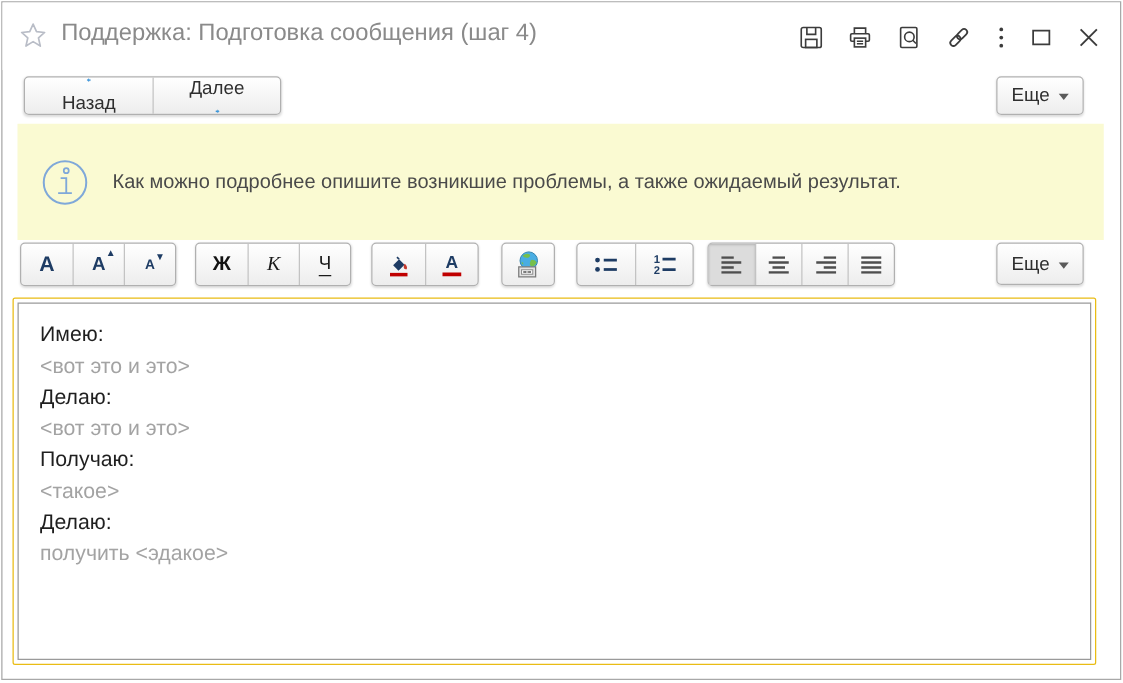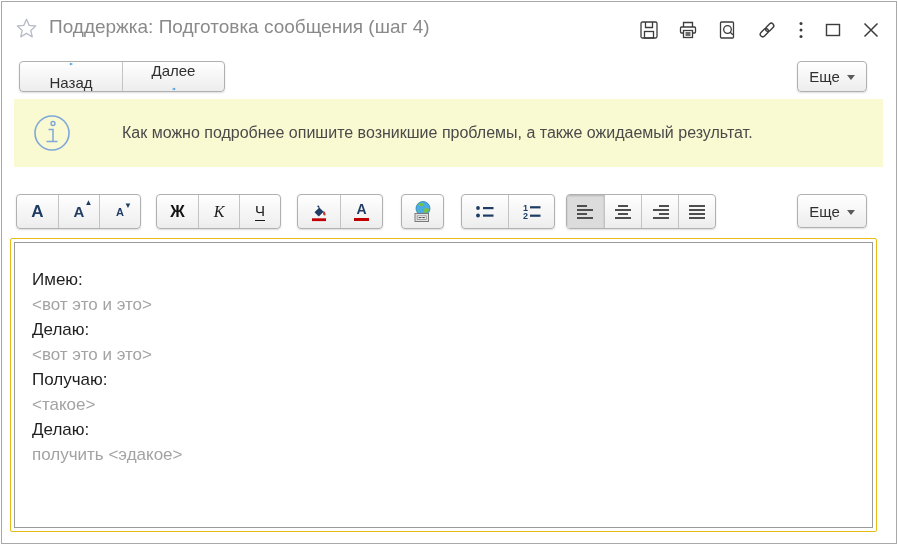--- a/index.html
+++ b/index.html
@@ -49,22 +49,22 @@
     width:0;height:0;border-left:4px solid transparent;border-right:4px solid transparent;
     border-top:5px solid #5a5a5a;margin-top:2px;
   }
   
   .navbar{position:absolute;left:0;top:58px;right:0;height:34px;}
   .nav-group{position:absolute;left:17px;top:1px;height:31px;}
   .nav-cell{width:102px;height:29px;font-size:15px;color:#2f2f2f;gap:8px;flex-direction:column;}
   .more-top{position:absolute;right:29px;top:1px;width:70px;height:31px;}
   
   .banner{
-    position:absolute;left:12px;right:13px;top:97px;height:68px;
-    background:#fafad2;display:flex;align-items:center;gap:32px;
+    position:absolute;left:12px;right:13px;top:97px;height:93px;
+    background:#fafad2;display:flex;align-items:center;
   }
   .info-icon{margin-left:18px;flex:0 0 auto;}
   .banner-text{margin-left:18px;font-size:16px;color:#4a4a4a;}
   
   .fmtbar{position:absolute;left:0;top:192px;right:0;height:35px;}
   .fg{position:absolute;top:0;height:35px;}
   .fg .cell{height:33px;}
   .g-font{left:14px;}   .g-font .cell{width:41px;}
   .g-style{left:154px;} .g-style .cell{width:41px;}
   .g-color{left:295px;} .g-color .cell{width:42px;}
@@ -86,21 +86,21 @@
   .color-a .bar{width:15px;height:3px;background:#c00000;margin-top:2px;}
   
   .editor{
     position:absolute;left:8px;top:236px;right:19px;bottom:11px;
     border:1px solid #e9bc14;border-radius:2px;background:#fff;padding:3px;
     box-sizing:border-box;
   }
   .editor-inner{
     width:100%;height:100%;box-sizing:border-box;
     border:1px solid #9a9a9a;background:#fff;
-    padding:24px 17px;cursor:text;overflow:hidden;
+    padding:12px 17px;cursor:text;overflow:hidden;
   }
   .ed-line{font-size:17px;line-height:25px;color:#1f1f1f;white-space:pre;}
   .ed-line.muted{color:#a3a3a3;}
 </style>
 </head>
 <body>
 
 <div class="window">
 
   <div class="titlebar">

